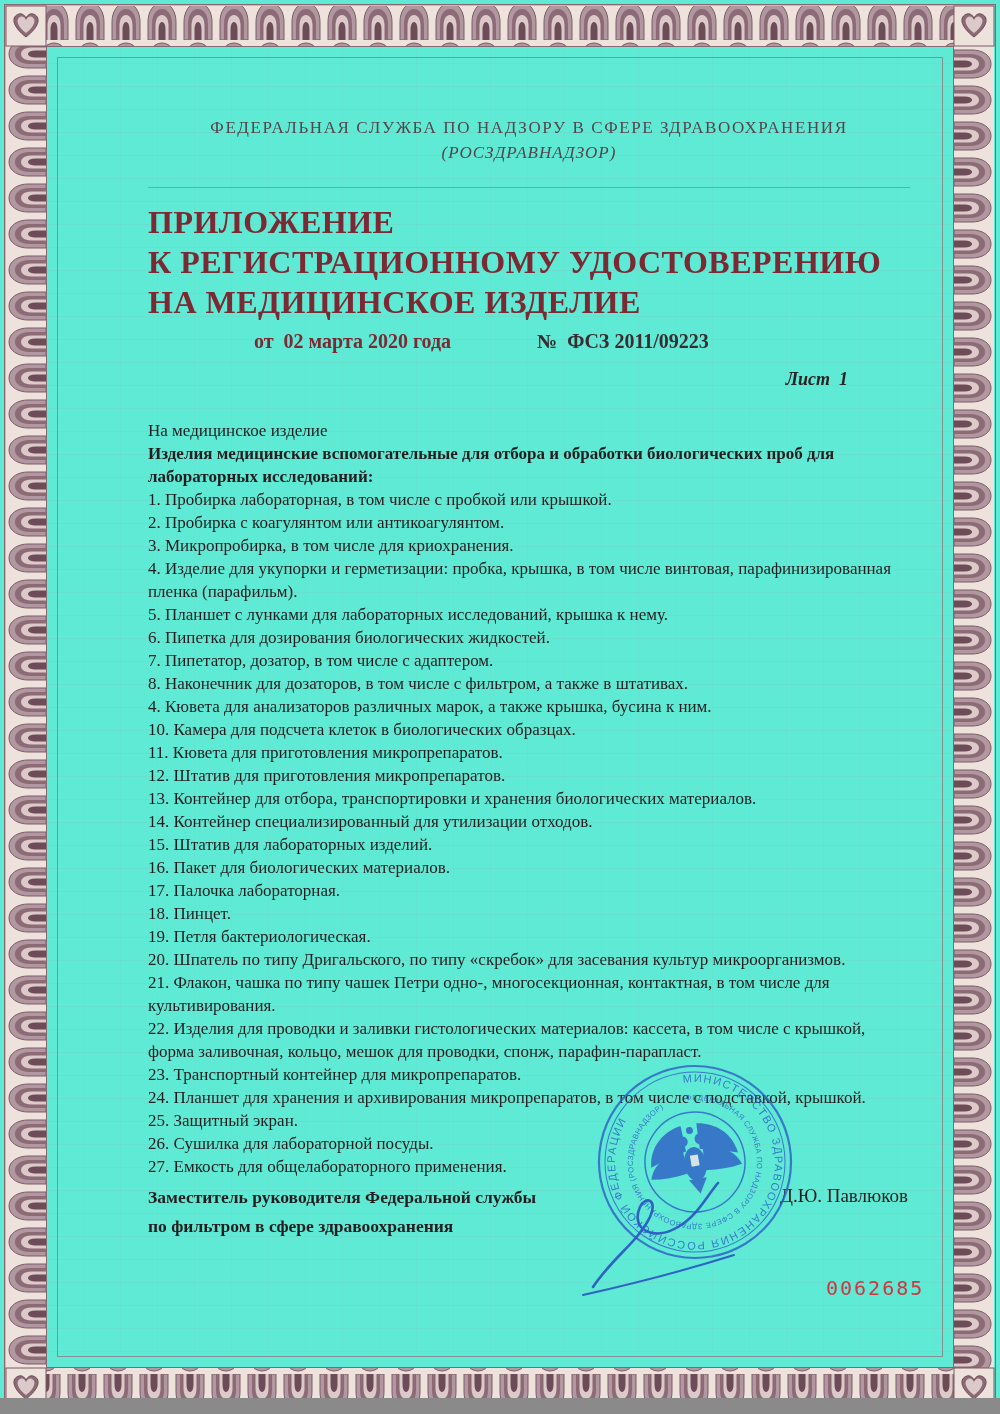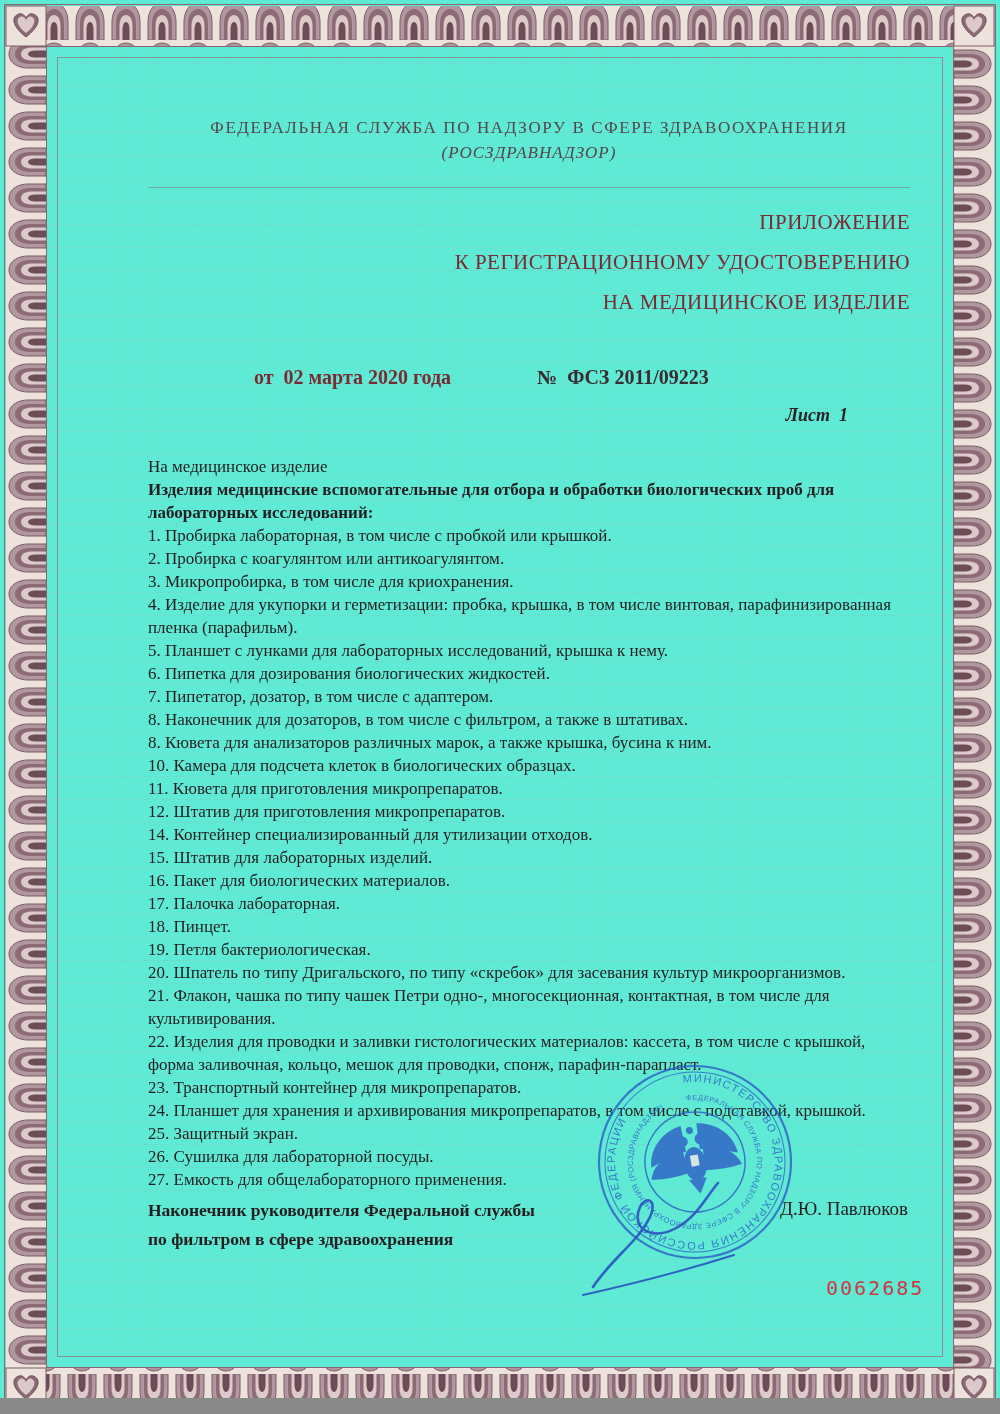--- a/index.html
+++ b/index.html
@@ -18,27 +18,27 @@
   .border-svg { position:absolute; left:0; top:0; z-index:0; }
 
   .content {
     position:absolute; left:148px; top:118px; width:762px; z-index:1;
     color:#241d1f;
   }
   .agency { text-align:center; font-size:17px; letter-spacing:1.6px; color:#56454c; }
   .agency-sub { text-align:center; font-size:17px; letter-spacing:1px; color:#56454c; margin-top:5px;font-style:italic; }
   .divider { height:1px; background:rgba(140,100,110,.5); margin-top:24px; }
   .title-line {
-    text-align:right; font-weight:normal; color:var(--accent,#7b2a33);
-    font-size:21px; line-height:40px; letter-spacing:.5px;
+    text-align:left; font-weight:bold; color:var(--accent,#7b2a33);
+    font-size:32px; line-height:40px; letter-spacing:.5px;
   }
   .title-block { margin-top:14px; }
   .meta-row { display:flex; align-items:baseline; margin-top:8px; font-weight:bold;text-align:center; }
   .meta-date { font-size:20px; color:var(--accent,#7b2a33); margin-left:106px; white-space:pre; }
-  .meta-number { font-size:20px; color:#3a2c31; margin-left:86px; white-space:pre;margin-top:36px; }
+  .meta-number { font-size:20px; color:#3a2c31; margin-left:86px; white-space:pre; }
   .sheet { text-align:right; padding-right:62px; font-weight:bold; font-size:18px; margin-top:16px; color:#2a2224; white-space:pre;font-style:italic; }
   .intro { font-size:17px; margin-top:29px; line-height:23px; }
   .subject { font-size:17px; font-weight:bold; line-height:23px; }
   .items { font-size:17px; line-height:23px; }
   .sig-row { display:flex; justify-content:space-between; margin-top:5px; }
   .sig-title { font-weight:bold; font-size:17.5px; line-height:29px; }
   .sig-name { font-weight:normal; font-size:19px; margin-top:2px; padding-right:2px; white-space:nowrap; }
 
   .serial {
     position:absolute; left:826px; top:1276px; z-index:3;
@@ -112,43 +112,44 @@
 
     <div class="items">
         <div class="item">1. Пробирка лабораторная, в том числе с пробкой или крышкой.</div>
         <div class="item">2. Пробирка с коагулянтом или антикоагулянтом.</div>
         <div class="item">3. Микропробирка, в том числе для криохранения.</div>
         <div class="item">4. Изделие для укупорки и герметизации: пробка, крышка, в том числе винтовая, парафинизированная пленка (парафильм).</div>
         <div class="item">5. Планшет с лунками для лабораторных исследований, крышка к нему.</div>
         <div class="item">6. Пипетка для дозирования биологических жидкостей.</div>
         <div class="item">7. Пипетатор, дозатор, в том числе с адаптером.</div>
         <div class="item">8. Наконечник для дозаторов, в том числе с фильтром, а также в штативах.</div>
-        <div class="item">8. Кювета для анализаторов различных марок, а также крышка, бусина к ним.</div>
+        <div class="item">4. Кювета для анализаторов различных марок, а также крышка, бусина к ним.</div>
         <div class="item">10. Камера для подсчета клеток в биологических образцах.</div>
         <div class="item">11. Кювета для приготовления микропрепаратов.</div>
         <div class="item">12. Штатив для приготовления микропрепаратов.</div>
+        <div class="item">13. Контейнер для отбора, транспортировки и хранения биологических материалов.</div>
         <div class="item">14. Контейнер специализированный для утилизации отходов.</div>
         <div class="item">15. Штатив для лабораторных изделий.</div>
         <div class="item">16. Пакет для биологических материалов.</div>
         <div class="item">17. Палочка лабораторная.</div>
         <div class="item">18. Пинцет.</div>
         <div class="item">19. Петля бактериологическая.</div>
         <div class="item">20. Шпатель по типу Дригальского, по типу «скребок» для засевания культур микроорганизмов.</div>
         <div class="item">21. Флакон, чашка по типу чашек Петри одно-, многосекционная, контактная, в том числе для культивирования.</div>
         <div class="item">22. Изделия для проводки и заливки гистологических материалов: кассета, в том числе с крышкой, форма заливочная, кольцо, мешок для проводки, спонж, парафин-парапласт.</div>
         <div class="item">23. Транспортный контейнер для микропрепаратов.</div>
         <div class="item">24. Планшет для хранения и архивирования микропрепаратов, в том числе с подставкой, крышкой.</div>
         <div class="item">25. Защитный экран.</div>
         <div class="item">26. Сушилка для лабораторной посуды.</div>
         <div class="item">27. Емкость для общелабораторного применения.</div>
       </div>
 
     <div class="sig-row">
       <div class="sig-title">
-        <div>Наконечник руководителя Федеральной службы</div>
+        <div>Заместитель руководителя Федеральной службы</div>
         <div>по фильтром в сфере здравоохранения</div>
       </div>
       <div class="sig-name">Д.Ю. Павлюков</div>
     </div>
   </div>
 
   <div class="stamp-wrap">
     <svg width="274" height="250" viewBox="0 0 274 250" aria-hidden="true">
       <g opacity="0.8" transform="rotate(-10 137 107)">
         <circle cx="137" cy="107" r="96" fill="none" stroke="var(--stamp-blue,#2e5ec6)" stroke-width="2.2"></circle>

